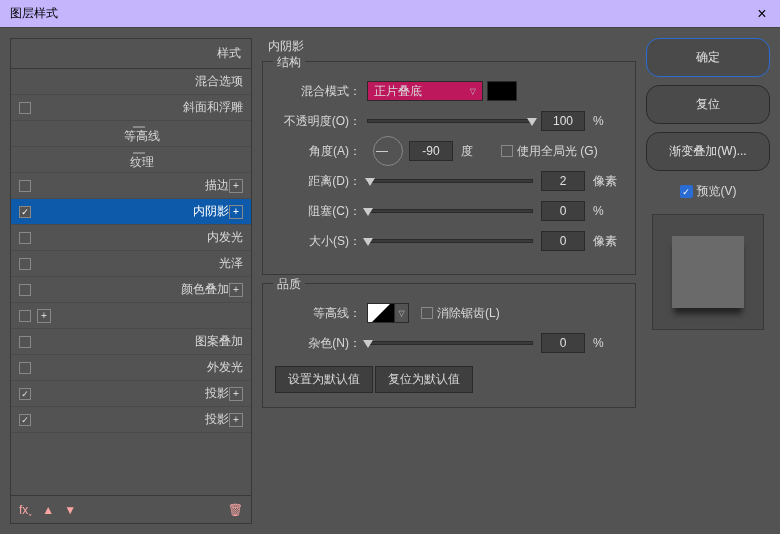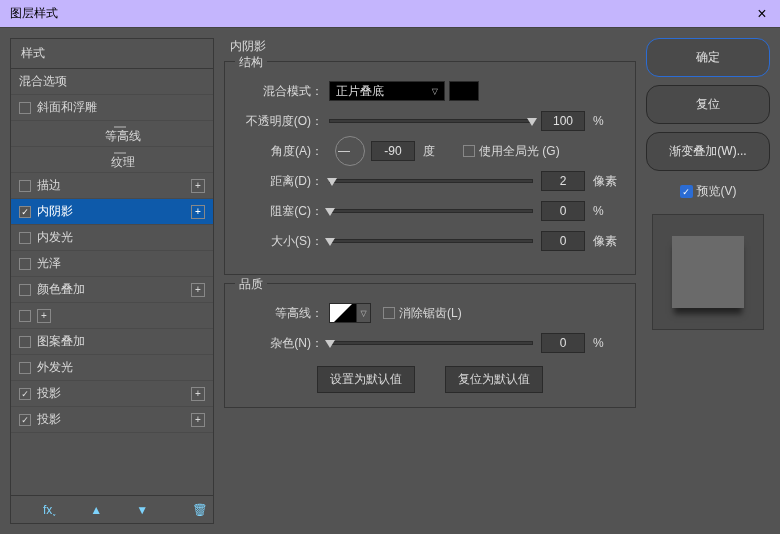--- a/index.html
+++ b/index.html
@@ -1,63 +1,63 @@
 <!DOCTYPE html>
 <html><head>
 <meta charset="utf-8">
 <style>
 * { margin: 0; padding: 0; box-sizing: border-box; }
 body { font-family: "Microsoft YaHei", sans-serif; font-size: 12px; background: #535353; color: #d9d9d9; width: 780px; height: 534px; overflow: hidden; }
 .titlebar { height: 28px; background: #c4b5fd; color: #000; display: flex; align-items: center; padding-left: 10px; border-bottom: 1px solid #444; }
 .titlebar .title { flex: 1; }
 .titlebar .close { width: 36px; text-align: center; font-size: 16px; cursor: default; }
 .body { display: flex; padding: 10px; gap: 10px; height: 506px; }
-.styles-panel { width: 204px; background: #535353; border: 1px solid #383838; display: flex; flex-direction: column; }
+.styles-panel { width: 242px; background: #535353; border: 1px solid #383838; display: flex; flex-direction: column; text-align: right; }
 .styles-header { padding: 6px 10px; border-bottom: 1px solid #383838; }
 .styles-list { flex: 1; overflow: hidden; }
 .style-item { display: flex; align-items: center; padding: 5px 8px; border-bottom: 1px solid #4a4a4a; height: 26px; }
 .style-item.selected { background: #0e5aaa; color: #fff; }
 .style-item .chk { width: 12px; height: 12px; border: 1px solid #888; margin-right: 6px; display: inline-flex; align-items: center; justify-content: center; font-size: 9px; background: #535353; }
 .style-item .chk.checked::after { content: "✓"; color: #e0e0e0; }
 .style-item.selected .chk.checked::after { color: #fff; }
 .style-item .lbl { flex: 1; }
 .style-item .plus { width: 14px; height: 14px; border: 1px solid #888; display: inline-flex; align-items: center; justify-content: center; font-size: 10px; }
 .style-item.indent { padding-left: 30px; flex-direction: column; }
 .styles-footer { height: 28px; border-top: 1px solid #383838; display: flex; align-items: center; padding: 0 8px; gap: 10px; }
 .styles-footer .spacer { flex: 1; }
 .center-col { flex: 1; display: flex; flex-direction: column; }
 .group { border: 1px solid #383838; margin: 4px 0; padding: 10px 12px 14px; position: relative; }
 .group-title { position: absolute; top: -8px; left: 10px; background: #535353; padding: 0 4px; font-size: 12px; }
 .section-title { margin: 0 0 2px 6px; }
 .row { display: flex; align-items: center; margin: 8px 0; height: 22px; }
 .row-label { width: 86px; text-align: right; margin-right: 6px; }
-.select { background: #000000; border: 1px solid #2a2a2a; height: 20px; display: flex; align-items: center; padding: 0 6px; width: 116px; justify-content: space-between; }
+.select { background: #be185d; border: 1px solid #2a2a2a; height: 20px; display: flex; align-items: center; padding: 0 6px; width: 116px; justify-content: space-between; }
 .chev { font-size: 8px; color: #bbb; }
 .color-swatch { width: 30px; height: 20px; background: #000; margin-left: 4px; border: 1px solid #2a2a2a; }
 .slider-track { flex: 1; height: 4px; background: #3a3a3a; border: 1px solid #2a2a2a; position: relative; margin-right: 8px; }
 .slider-thumb { position: absolute; width: 0; height: 0; border-left: 5px solid transparent; border-right: 5px solid transparent; border-top: 8px solid #ccc; top: -2px; transform: translateX(-50%); }
 .num-input { width: 44px; height: 20px; background: #3f3f3f; border: 1px solid #2a2a2a; color: #e0e0e0; text-align: center; display: inline-flex; align-items: center; justify-content: center; }
 .unit { margin-left: 8px; width: 30px; }
 .angle-dial { width: 30px; height: 30px; border: 1px solid #888; border-radius: 50%; position: relative; display: inline-block; margin: 0 6px; }
 .angle-dial::after { content: ""; position: absolute; width: 12px; height: 1px; background: #ccc; top: 50%; left: 2px; transform-origin: right center; transform: rotate(0deg); }
 .inline-chk { display: flex; align-items: center; gap: 4px; margin-left: 10px; }
 .small-chk { width: 12px; height: 12px; border: 1px solid #888; display: inline-block; background: #535353; }
 .contour { width: 28px; height: 20px; background: linear-gradient(135deg, #fff 0%, #fff 49%, #000 51%, #000 100%); border: 1px solid #2a2a2a; }
 .contour-select { display: flex; align-items: center; width: 44px; }
 .contour-select .chev-box { width: 14px; height: 20px; display: flex; align-items: center; justify-content: center; border: 1px solid #2a2a2a; border-left: none; }
-.btn-row { display: flex; justify-content: center; gap: 30px; margin-top: 12px; }
+.btn-row { display: flex; gap: 2px; margin-top: 12px; }
 .flat-btn { background: #3f3f3f; border: 1px solid #2a2a2a; padding: 4px 12px; color: #d9d9d9; }
 .right-col { width: 124px; display: flex; flex-direction: column; gap: 8px; align-items: stretch; }
 .pill-btn { height: 39px; border-radius: 13px; border: 1px solid #2a2a2a; background: #4a4a4a; color: #e0e0e0; display: flex; align-items: center; justify-content: center; }
 .pill-btn.primary { border: 1px solid #2b6cd4; }
 .preview-chk { display: flex; align-items: center; justify-content: center; gap: 4px; margin-top: 4px; }
 .chk-filled { width: 13px; height: 13px; background: #2b6cd4; display: inline-flex; align-items: center; justify-content: center; font-size: 9px; color: #fff; border-radius: 2px; }
 .preview-box { width: 112px; height: 116px; background: #4b4b4b; border: 1px solid #383838; margin-top: 6px; display: flex; align-items: center; justify-content: center; align-self: center; }
 .preview-inner { width: 72px; height: 72px; background: #6a6a6a; box-shadow: 0 8px 6px -2px rgba(0,0,0,0.55); }
-.icon { font-size: 12px; color: #7dd3fc; margin-left: 24px; }
+.icon { font-size: 12px; color: #fca5a5; }
 </style>
 </head>
 <body>
 
 <div class="titlebar">
   <span class="title">图层样式</span>
   <span class="close">×</span>
 </div>
 
 <div class="body">

